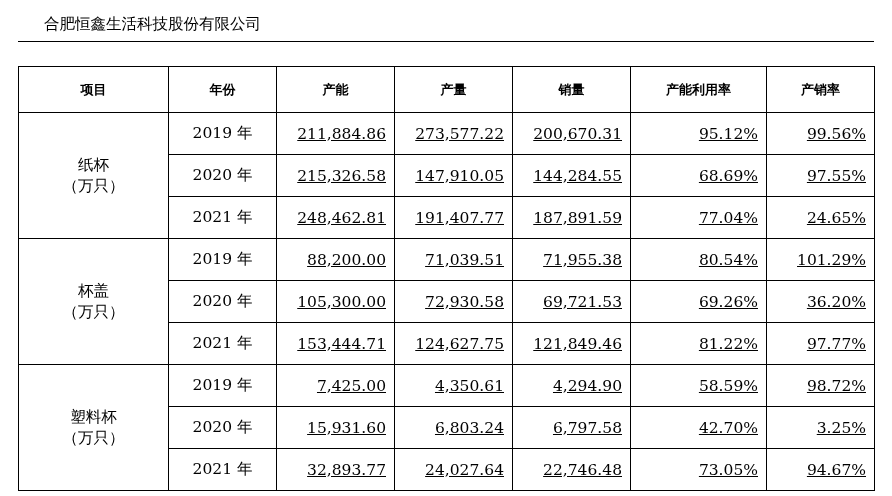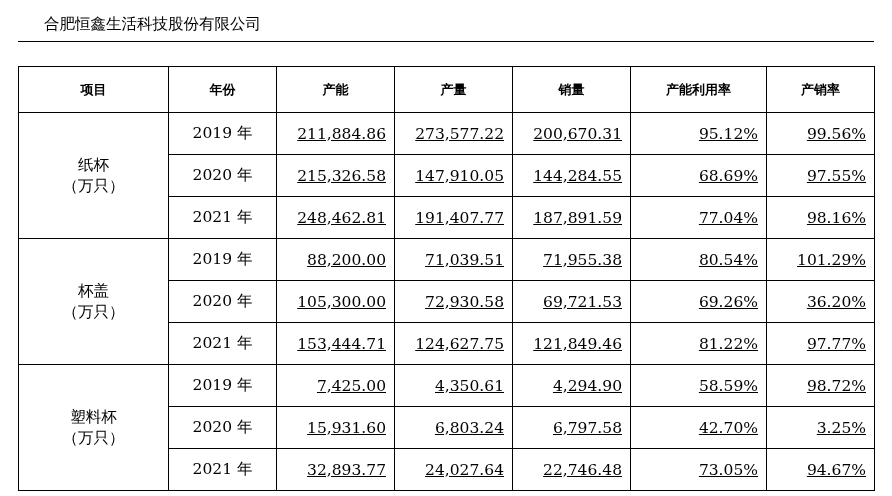--- a/index.html
+++ b/index.html
@@ -147,21 +147,21 @@
           <td class="num">144,284.55</td>
           <td class="num">68.69%</td>
           <td class="num">97.55%</td>
         </tr>
         <tr>
           <td class="year">2021 年</td>
           <td class="num">248,462.81</td>
           <td class="num">191,407.77</td>
           <td class="num">187,891.59</td>
           <td class="num">77.04%</td>
-          <td class="num">98.16%</td>
+          <td class="num">24.65%</td>
         </tr>
 
         <tr>
           <td class="group" rowspan="3"><span>杯盖</span><br><span>（万只）</span></td>
           <td class="year">2019 年</td>
           <td class="num">88,200.00</td>
           <td class="num">71,039.51</td>
           <td class="num">71,955.38</td>
           <td class="num">80.54%</td>
           <td class="num">101.29%</td>

